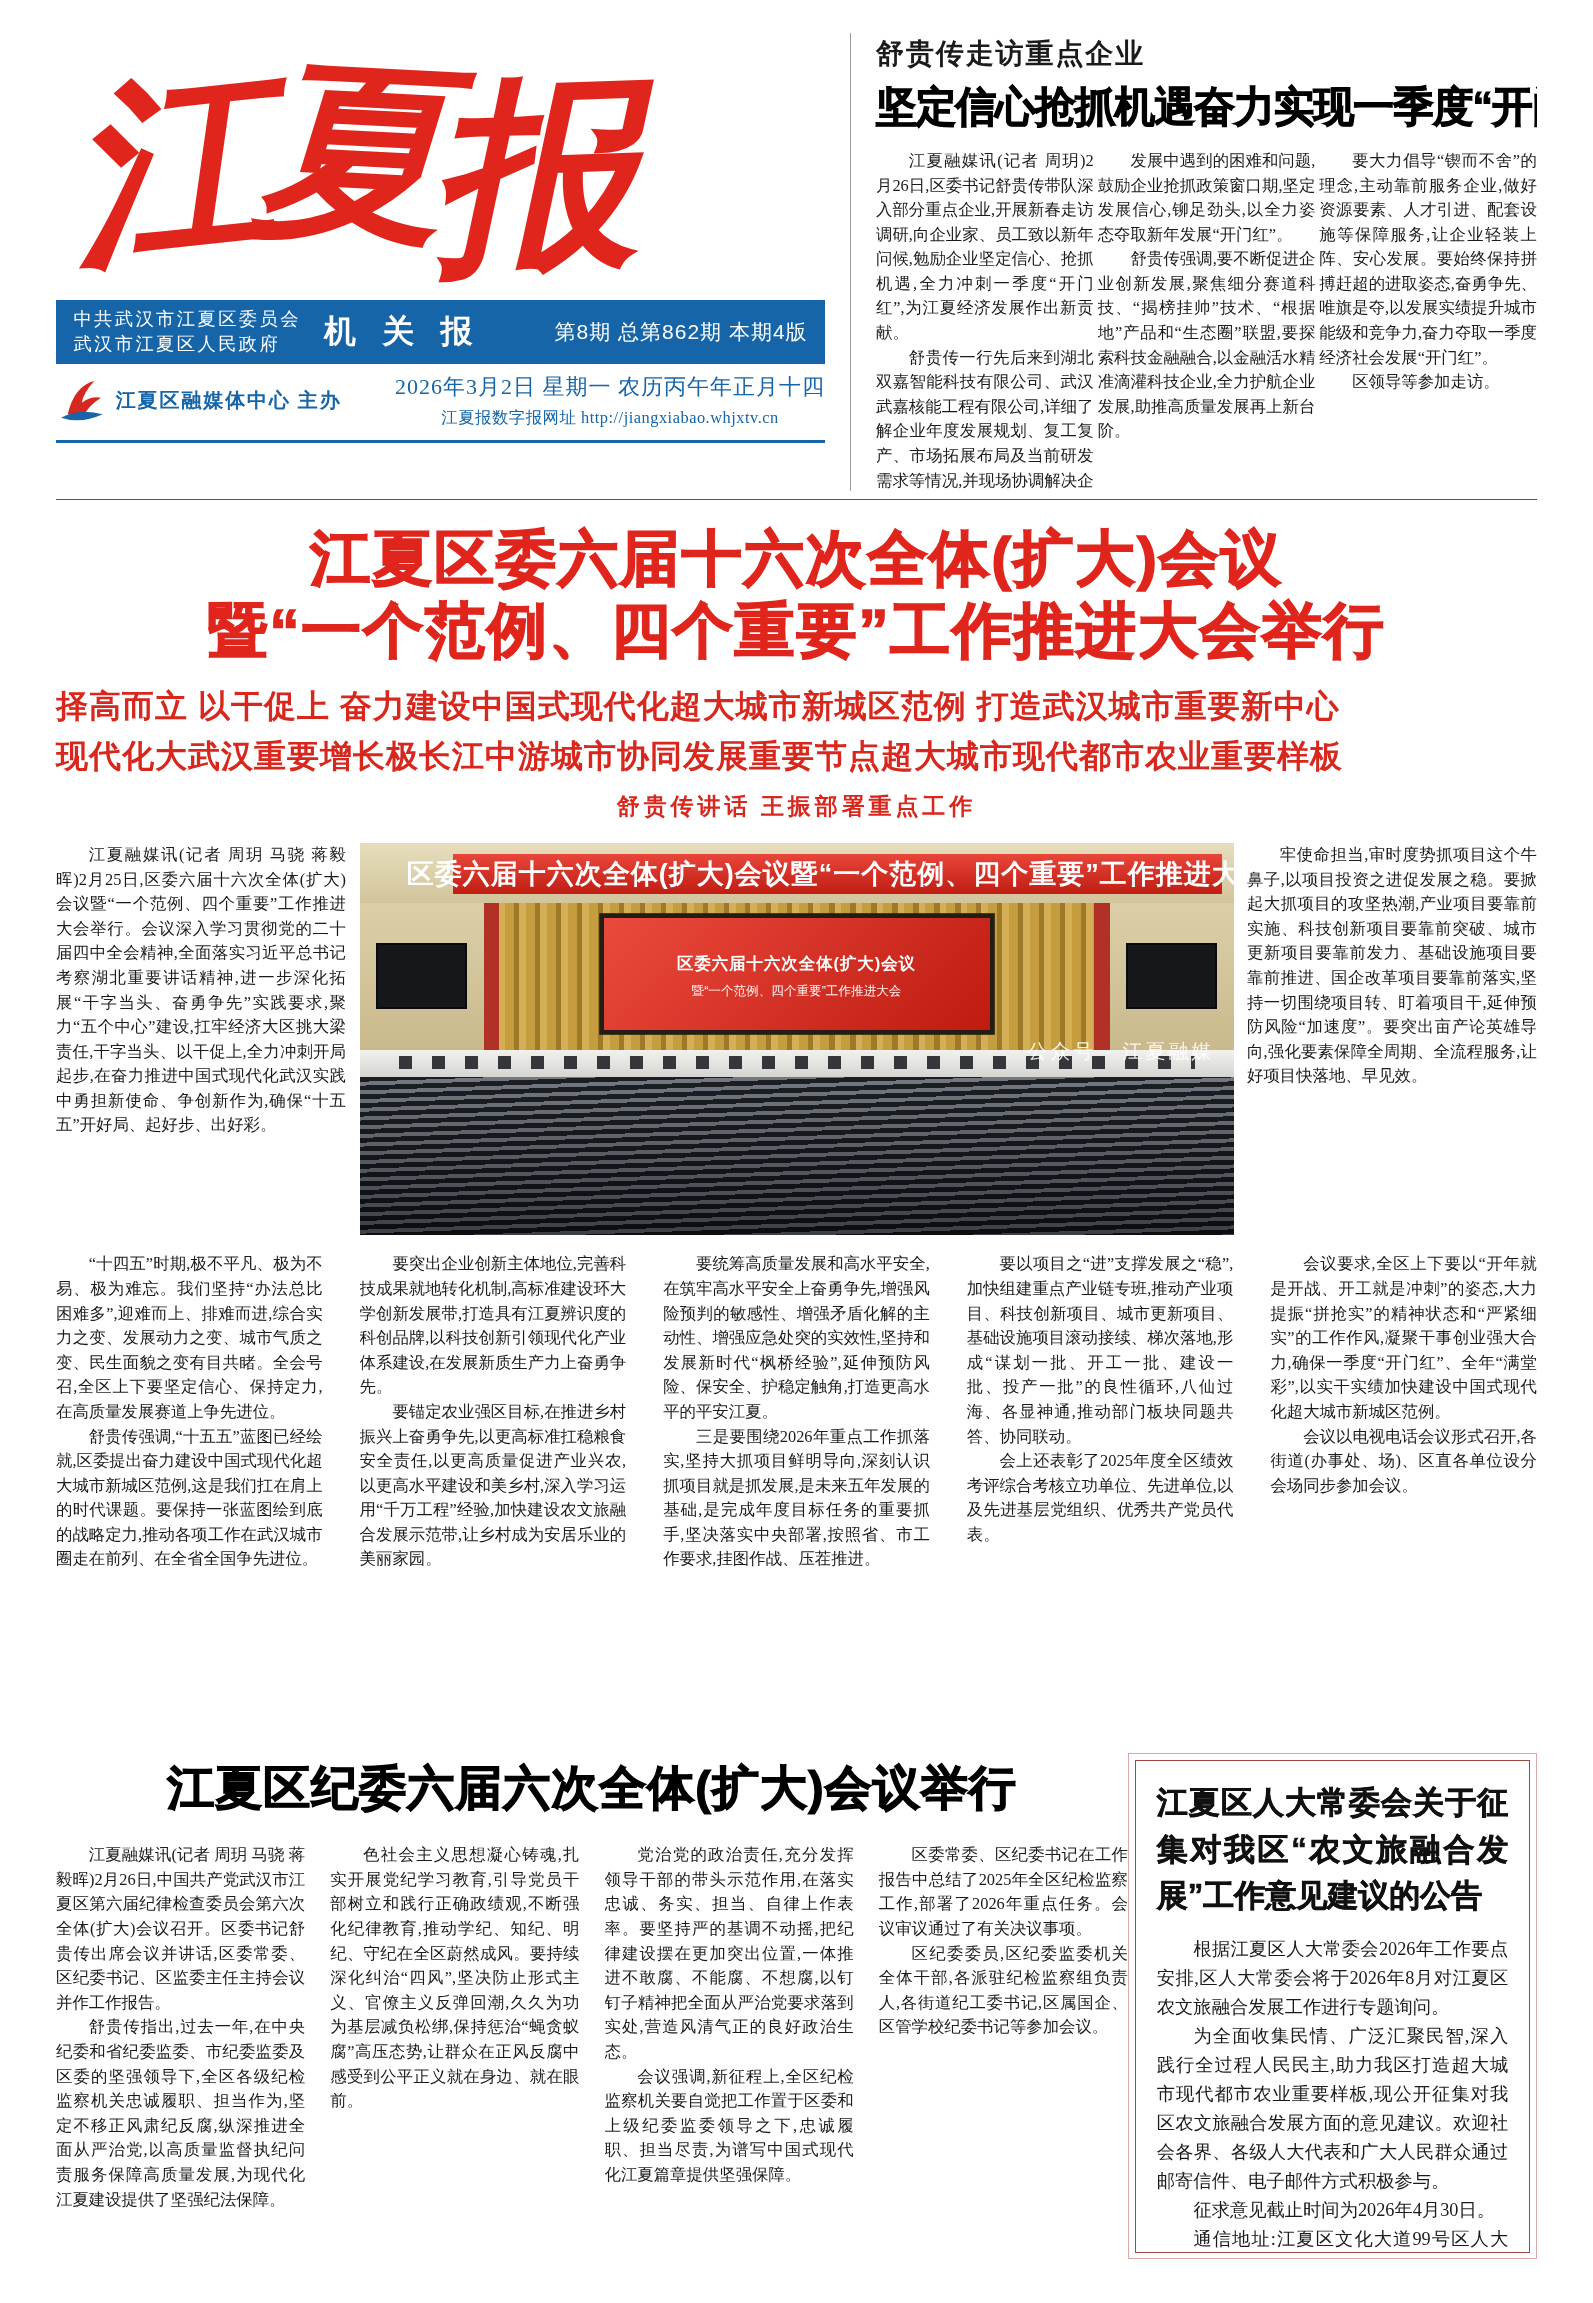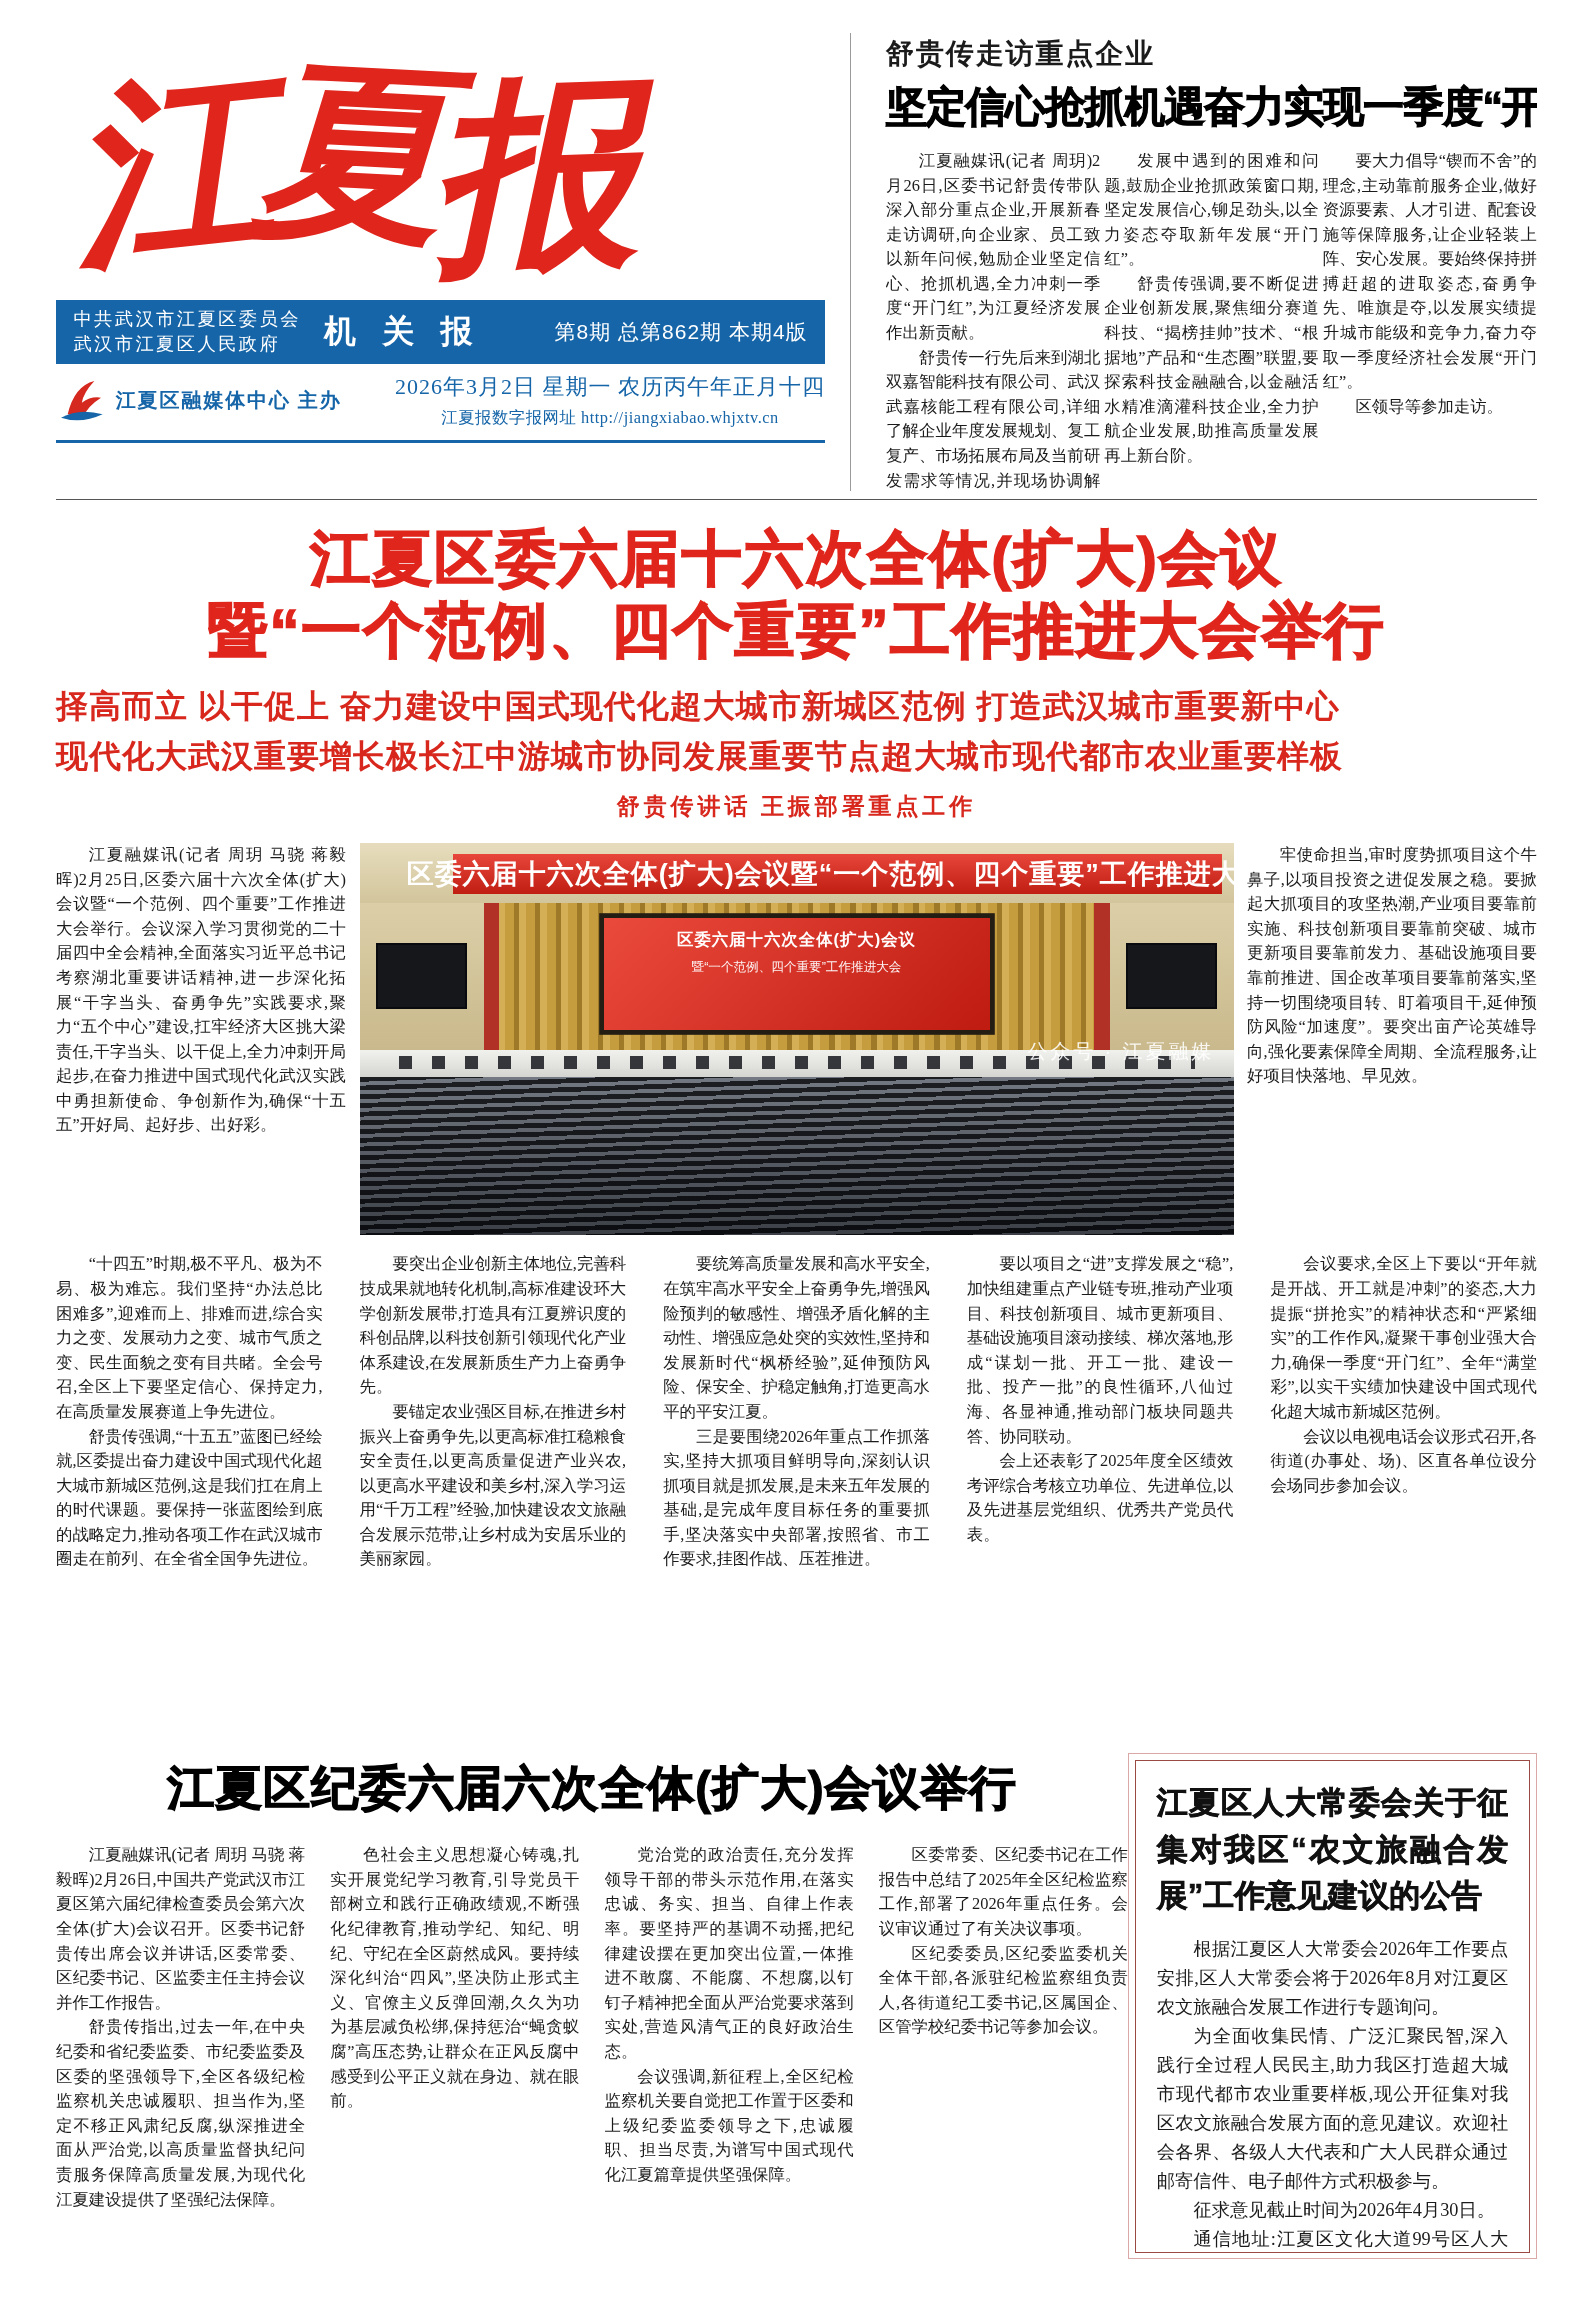--- a/index.html
+++ b/index.html
@@ -25,21 +25,21 @@
   .issue-info{font-size:21px;letter-spacing:1px;margin-left:auto;white-space:nowrap;
               font-family:"Liberation Sans","DejaVu Sans",sans-serif;}
   .pub-row2{display:flex;align-items:center;margin-top:8.7px;color:#1565a8;}
   .logo{width:50px;height:50px;flex:0 0 50px;}
   .sponsor{font-size:20px;font-weight:700;margin-left:9.7px;letter-spacing:1.9px;white-space:nowrap;}
   .dates{margin-left:auto;text-align:center;}
   .date-main{font-size:22px;letter-spacing:1px;white-space:nowrap;}
   .date-site{font-size:16.4px;margin-top:4.8px;letter-spacing:0.5px;white-space:nowrap;}
   .blue-rule{height:2.9px;background:#1565a8;margin-top:10.6px;}
   .top-article{flex:1;border-left:1px solid #9a9a9a;box-sizing:border-box;
-               padding-left:35px;overflow:hidden;}
+               padding-left:25px;overflow:hidden;}
   .kicker{font-size:28px;font-weight:700;letter-spacing:1.9px;margin:1.9px 0 9.7px;}
   .top-headline{font-size:42px;line-height:1.12;font-weight:900;color:#000;
                 font-family:"Liberation Sans","DejaVu Sans",sans-serif;
                 -webkit-text-stroke:1.1px #000;letter-spacing:-1px;
                 transform:scaleX(.97);transform-origin:left;white-space:nowrap;}
   .ta-cols{display:flex;gap:4px;margin-top:19.3px;height:340px;overflow:hidden;}
   .body-col{flex:1;font-size:16.4px;line-height:24.6px;text-align:justify;overflow:hidden;}
   .body-col p{margin:0;text-indent:2em;}
   
   .main-box{border-top:1px solid #555;margin-top:7.7px;padding-top:23px;}
@@ -64,21 +64,21 @@
   .p-sidewall{flex:0 0 124px;background:linear-gradient(#dccfa8,#c9b98c);display:flex;
               align-items:center;justify-content:center;}
   .p-tv{width:87px;height:62px;background:#16171b;border:2.9px solid #0a0b0e;}
   .p-curtains{flex:1;position:relative;
       background:repeating-linear-gradient(90deg,#c59d3f 0 8.7px,#9e7a28 8.7px 14.5px,#d4af55 14.5px 21px);}
   .p-curtains::before,.p-curtains::after{content:"";position:absolute;top:0;bottom:0;width:15.4px;
       background:#b23127;}
   .p-curtains::before{left:0;} .p-curtains::after{right:0;}
   .p-screen{position:absolute;left:50%;top:15.4px;transform:translateX(-50%);width:386px;height:112px;
             background:linear-gradient(135deg,#ea4a3c,#bf1b11);box-shadow:0 0 0 4.8px #241d14;
-            color:#fff;text-align:center;box-sizing:border-box;padding-top:11px;}
+            color:#fff;text-align:center;box-sizing:border-box;padding-top:35px;}
   .p-screen-l1{font-size:16.4px;font-weight:700;letter-spacing:1px;
                font-family:"Liberation Sans","DejaVu Sans",sans-serif;}
   .p-screen-l2{font-size:12.6px;margin-top:7.7px;opacity:.95;
                font-family:"Liberation Sans","DejaVu Sans",sans-serif;}
   .p-stage{height:27px;background:linear-gradient(#f1f1ee,#d4d5d1);padding-top:5.8px;box-sizing:border-box;}
   .p-dais{height:13.5px;margin:0 39px;
           background:repeating-linear-gradient(90deg,rgba(22,24,30,.85) 0 12.6px,rgba(240,240,238,.1) 12.6px 33px);}
   .p-aud{height:158px;
      background:repeating-linear-gradient(178deg,rgba(6,7,10,.78) 0 4.8px,rgba(135,142,155,.28) 4.8px 8.7px),
                 linear-gradient(#6b7078,#1f2126);}

